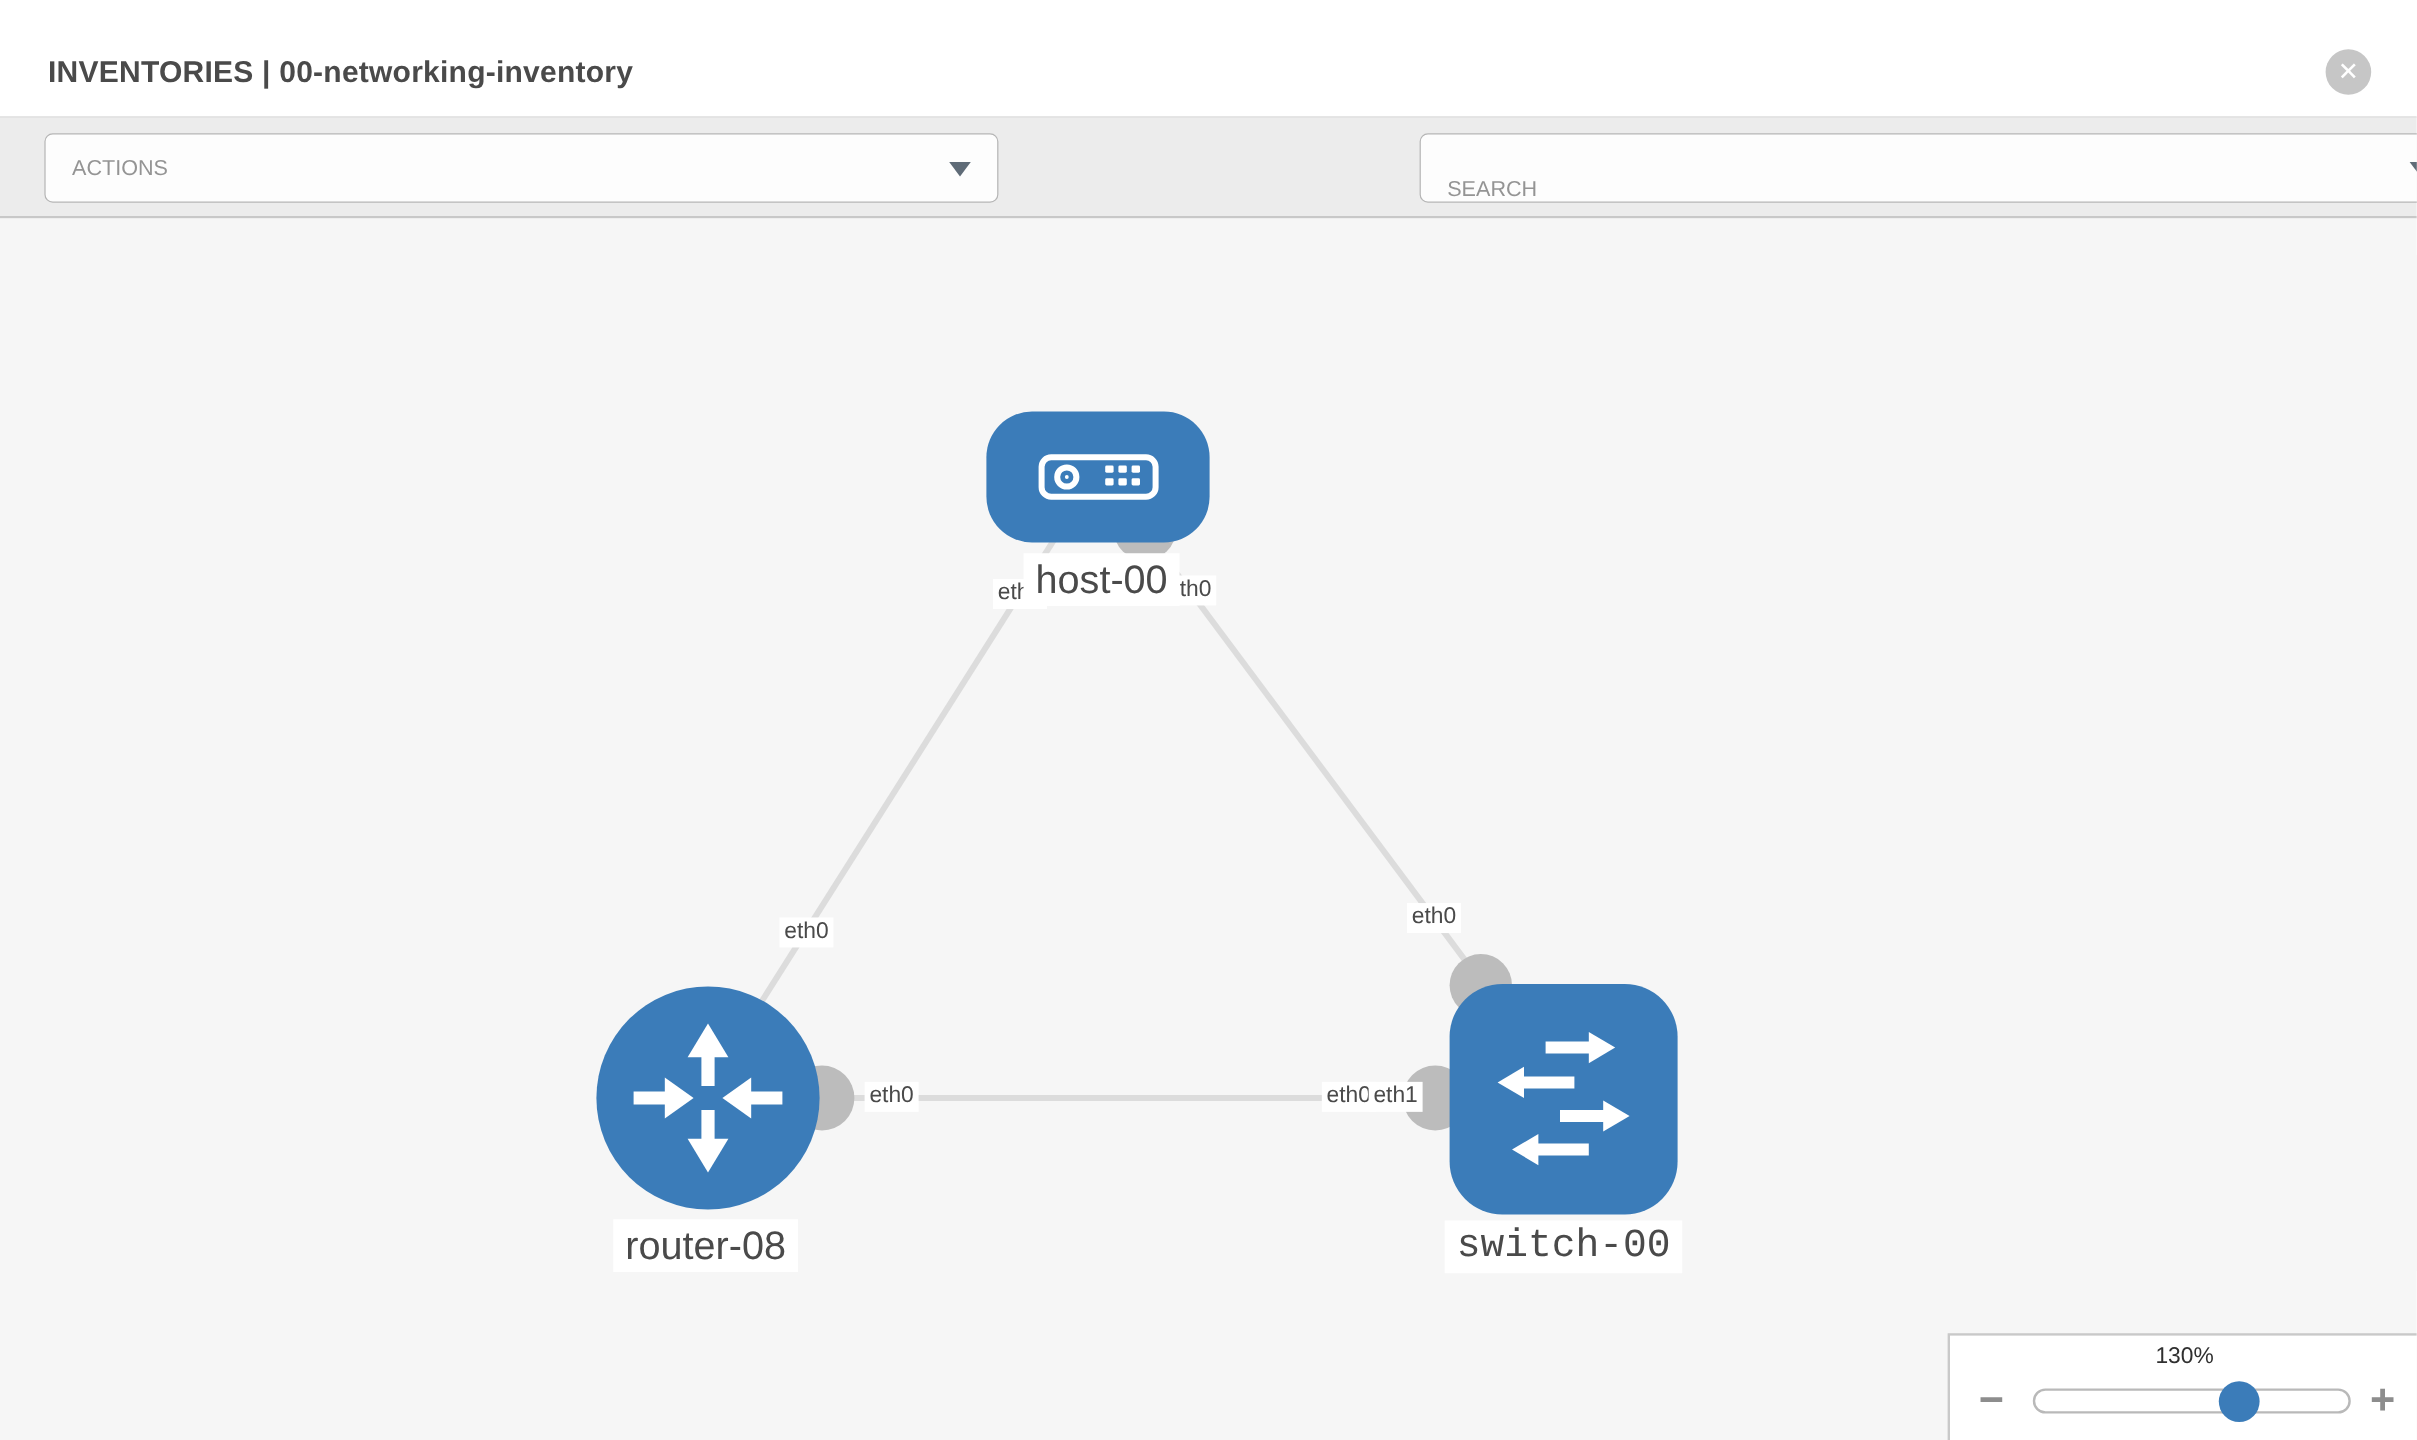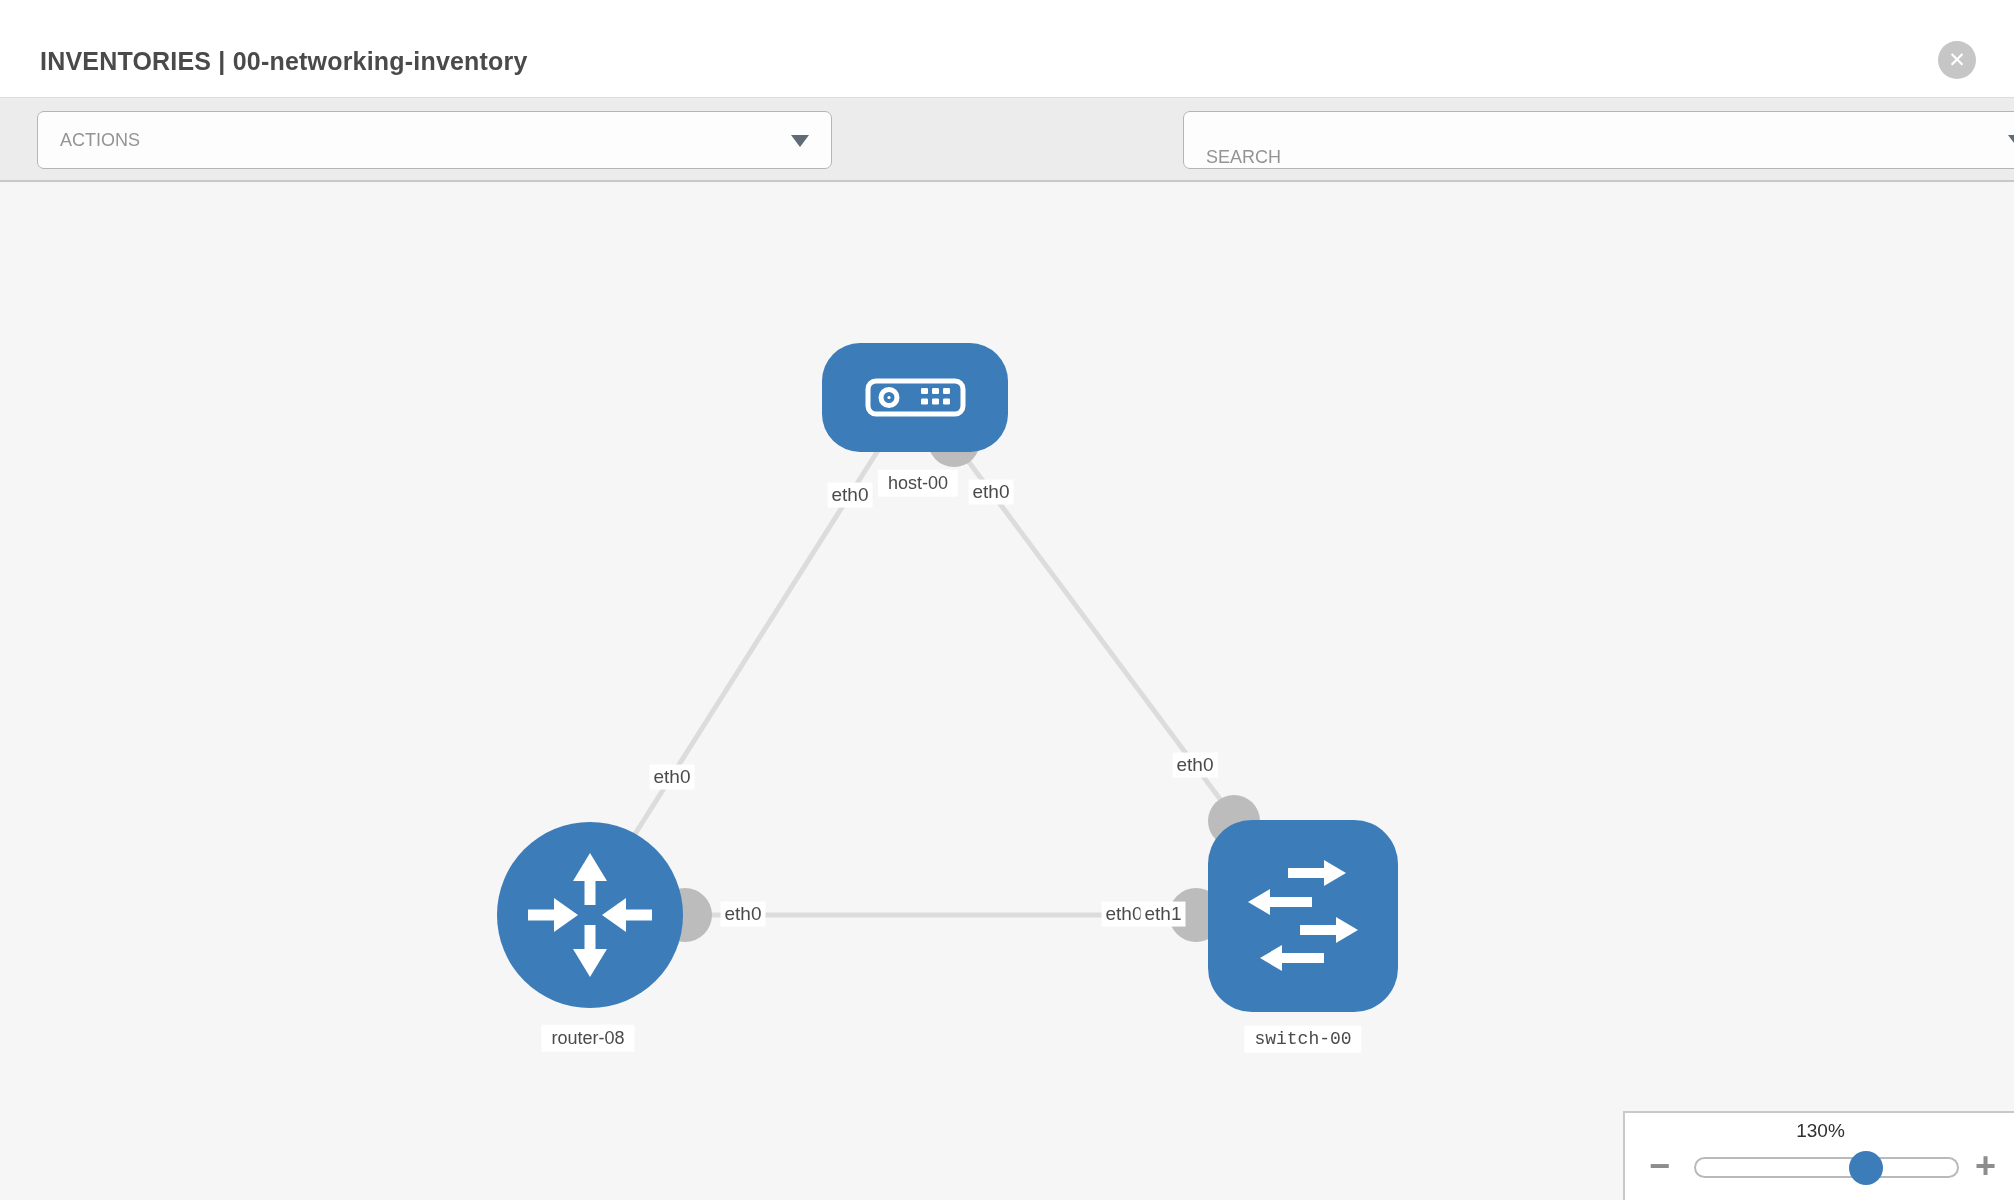--- a/index.html
+++ b/index.html
@@ -30,21 +30,21 @@
   .ico-wrench { left:1053px; top:100px; position:absolute; }
   .ico-key { left:1119px; top:100px; position:absolute; }
 
   
   .canvas { position:relative; flex:1; background:#f6f6f6; overflow:hidden; }
   .canvas svg.topo { position:absolute; left:0; top:0; }
 
   .lbl { position:absolute; background:#fff; color:#4a4a4a; white-space:nowrap;
     transform:translate(-50%,-50%); }
   .eth-lbl { font-size:19px; padding:2px 4px; line-height:1.1; }
-  .node-lbl { font-size:18px; padding:3px 10px; line-height:1.15; }
+  .node-lbl { font-size:33px; padding:3px 10px; line-height:1.15; }
 
   
   .zoom-panel { position:absolute; left:1623px; top:929px; width:395px; height:118px;
     background:#fff; border:2px solid #c9c9c9; }
   .zoom-val { text-align:center; margin-top:7px; font-size:19px; color:#303030; }
   .zoom-minus,.zoom-plus { position:absolute; top:33px; font-size:36px; font-weight:700;
     color:#8d8d8d; cursor:pointer; line-height:40px; }
   .zoom-minus { left:24px; }
   .zoom-plus { left:350px; }
   .zoom-track { position:absolute; left:69px; top:44px; width:265px; height:21px;

